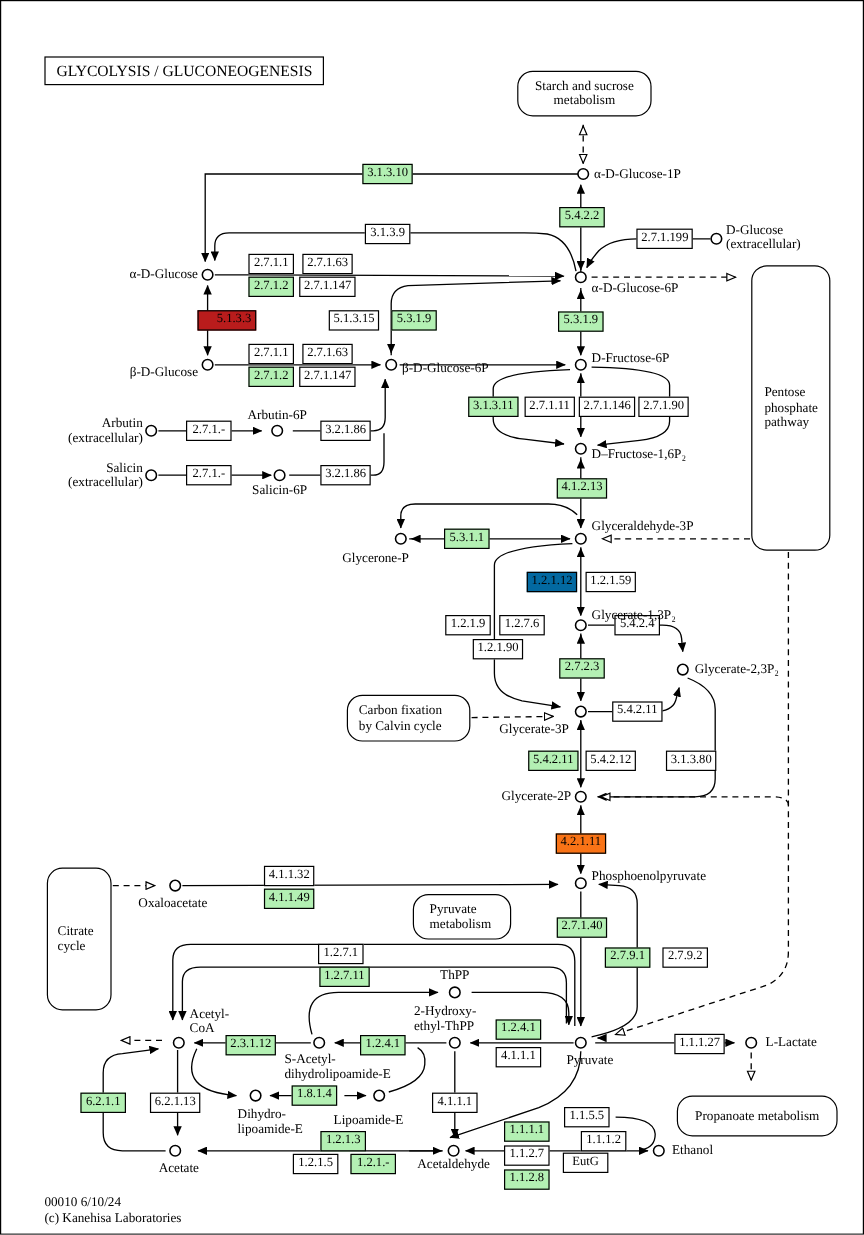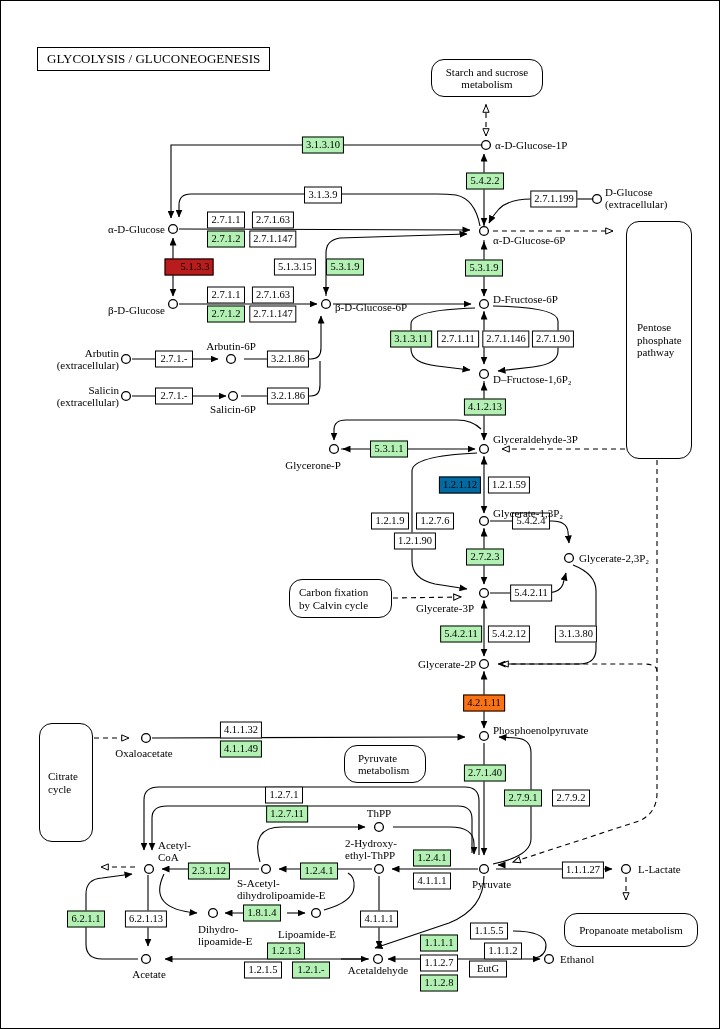--- a/index.html
+++ b/index.html
@@ -339,13 +339,17 @@
         <div>Acetate</div>
       </div>
       <div class="clabel al-center" style="left: 377px; top: 963px;">
         <div>Acetaldehyde</div>
       </div>
       <div class="clabel al-left" style="left: 559px; top: 952px;">
         <div>Ethanol</div>
       </div>
     </div>
 
+  <div id="footer">
+    <div>00010 6/10/24</div>
+    <div>(c) Kanehisa Laboratories</div>
+  </div>
 </div>
 
 </body></html>

